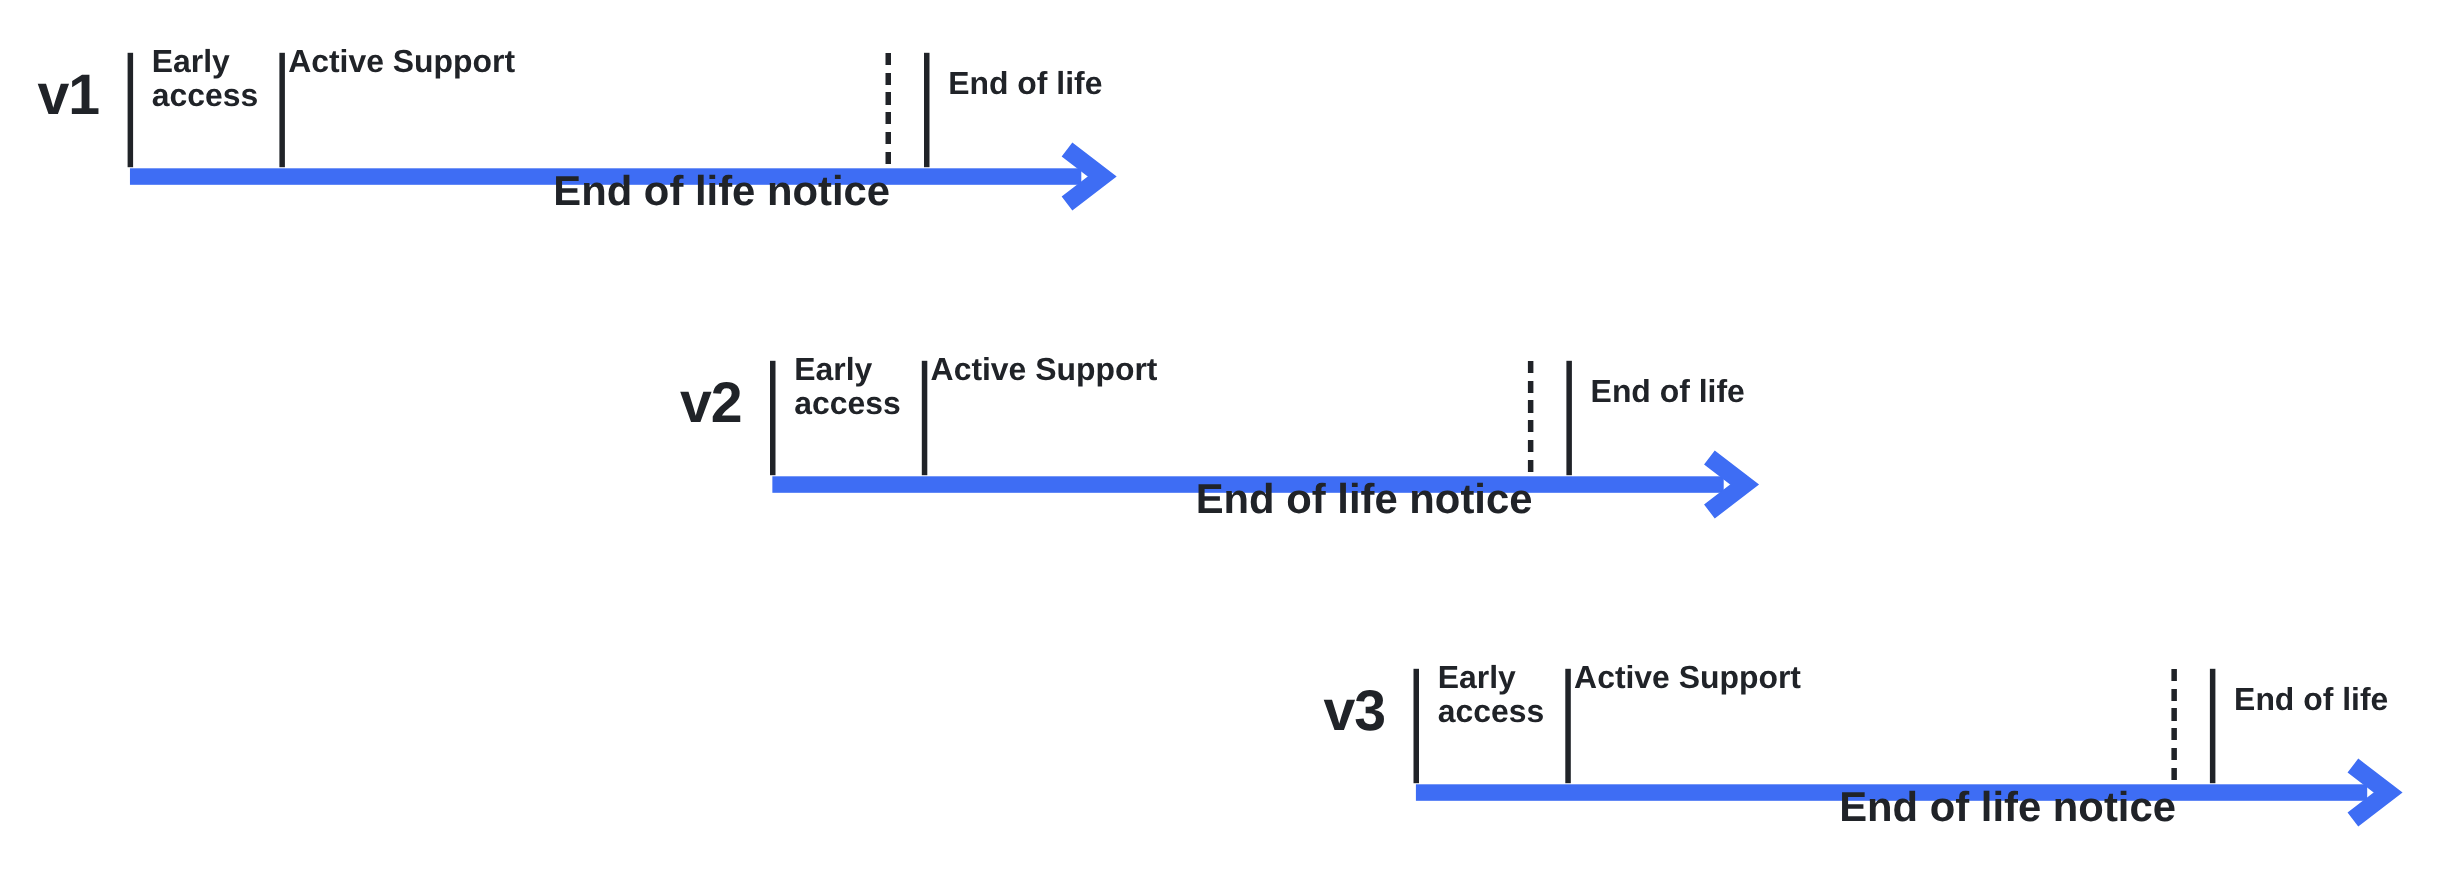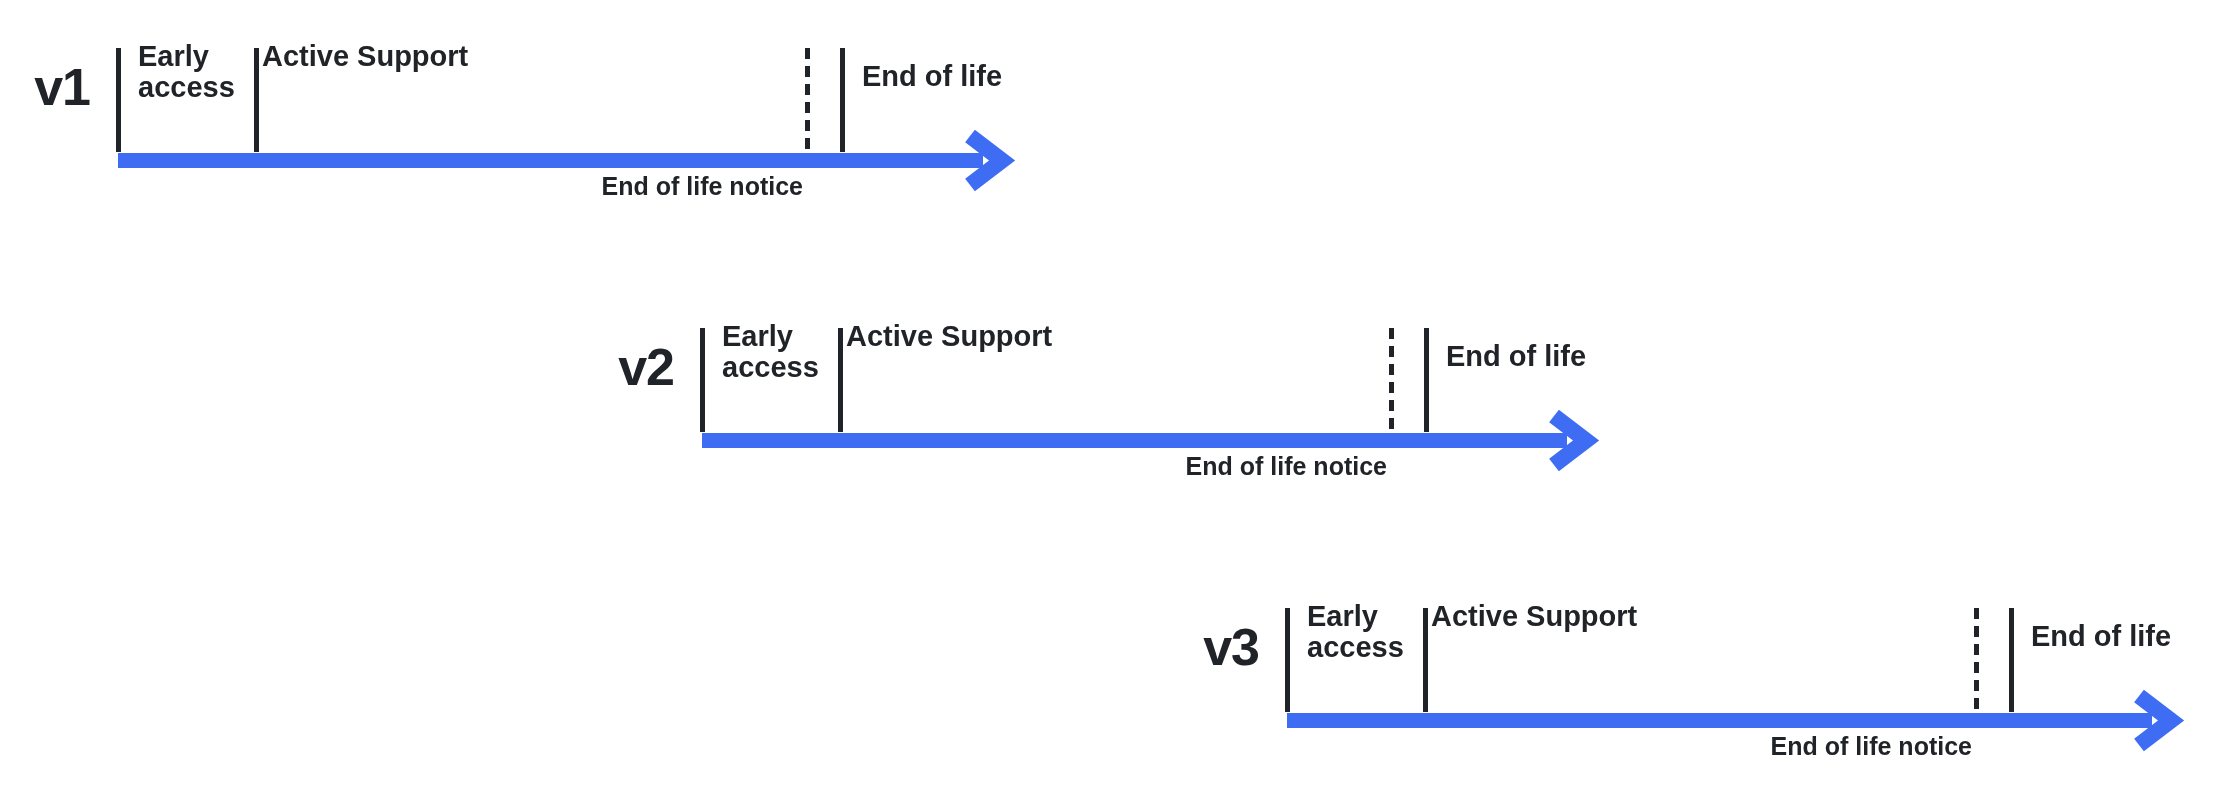--- a/index.html
+++ b/index.html
@@ -67,25 +67,25 @@
   }
   .phase-label.early{
     left:20px;
     width:108px;
     white-space:normal;
   }
   .phase-label.active{ left:144px; }
   .phase-label.eol{ left:744px;margin-top:20px; }
   .notice-label{
     position:absolute;
-    top:123px;
+    top:111px;
     left:385px;
     width:300px;
     text-align:right;
-    font-size:25px;
+    font-size:38px;
     font-weight:700;
     line-height:31px;
     color:var(--ink);
     white-space:nowrap;
   }
   .arrow-svg{
     position:absolute;
     left:0;
     top:67px;
     width:905px;

